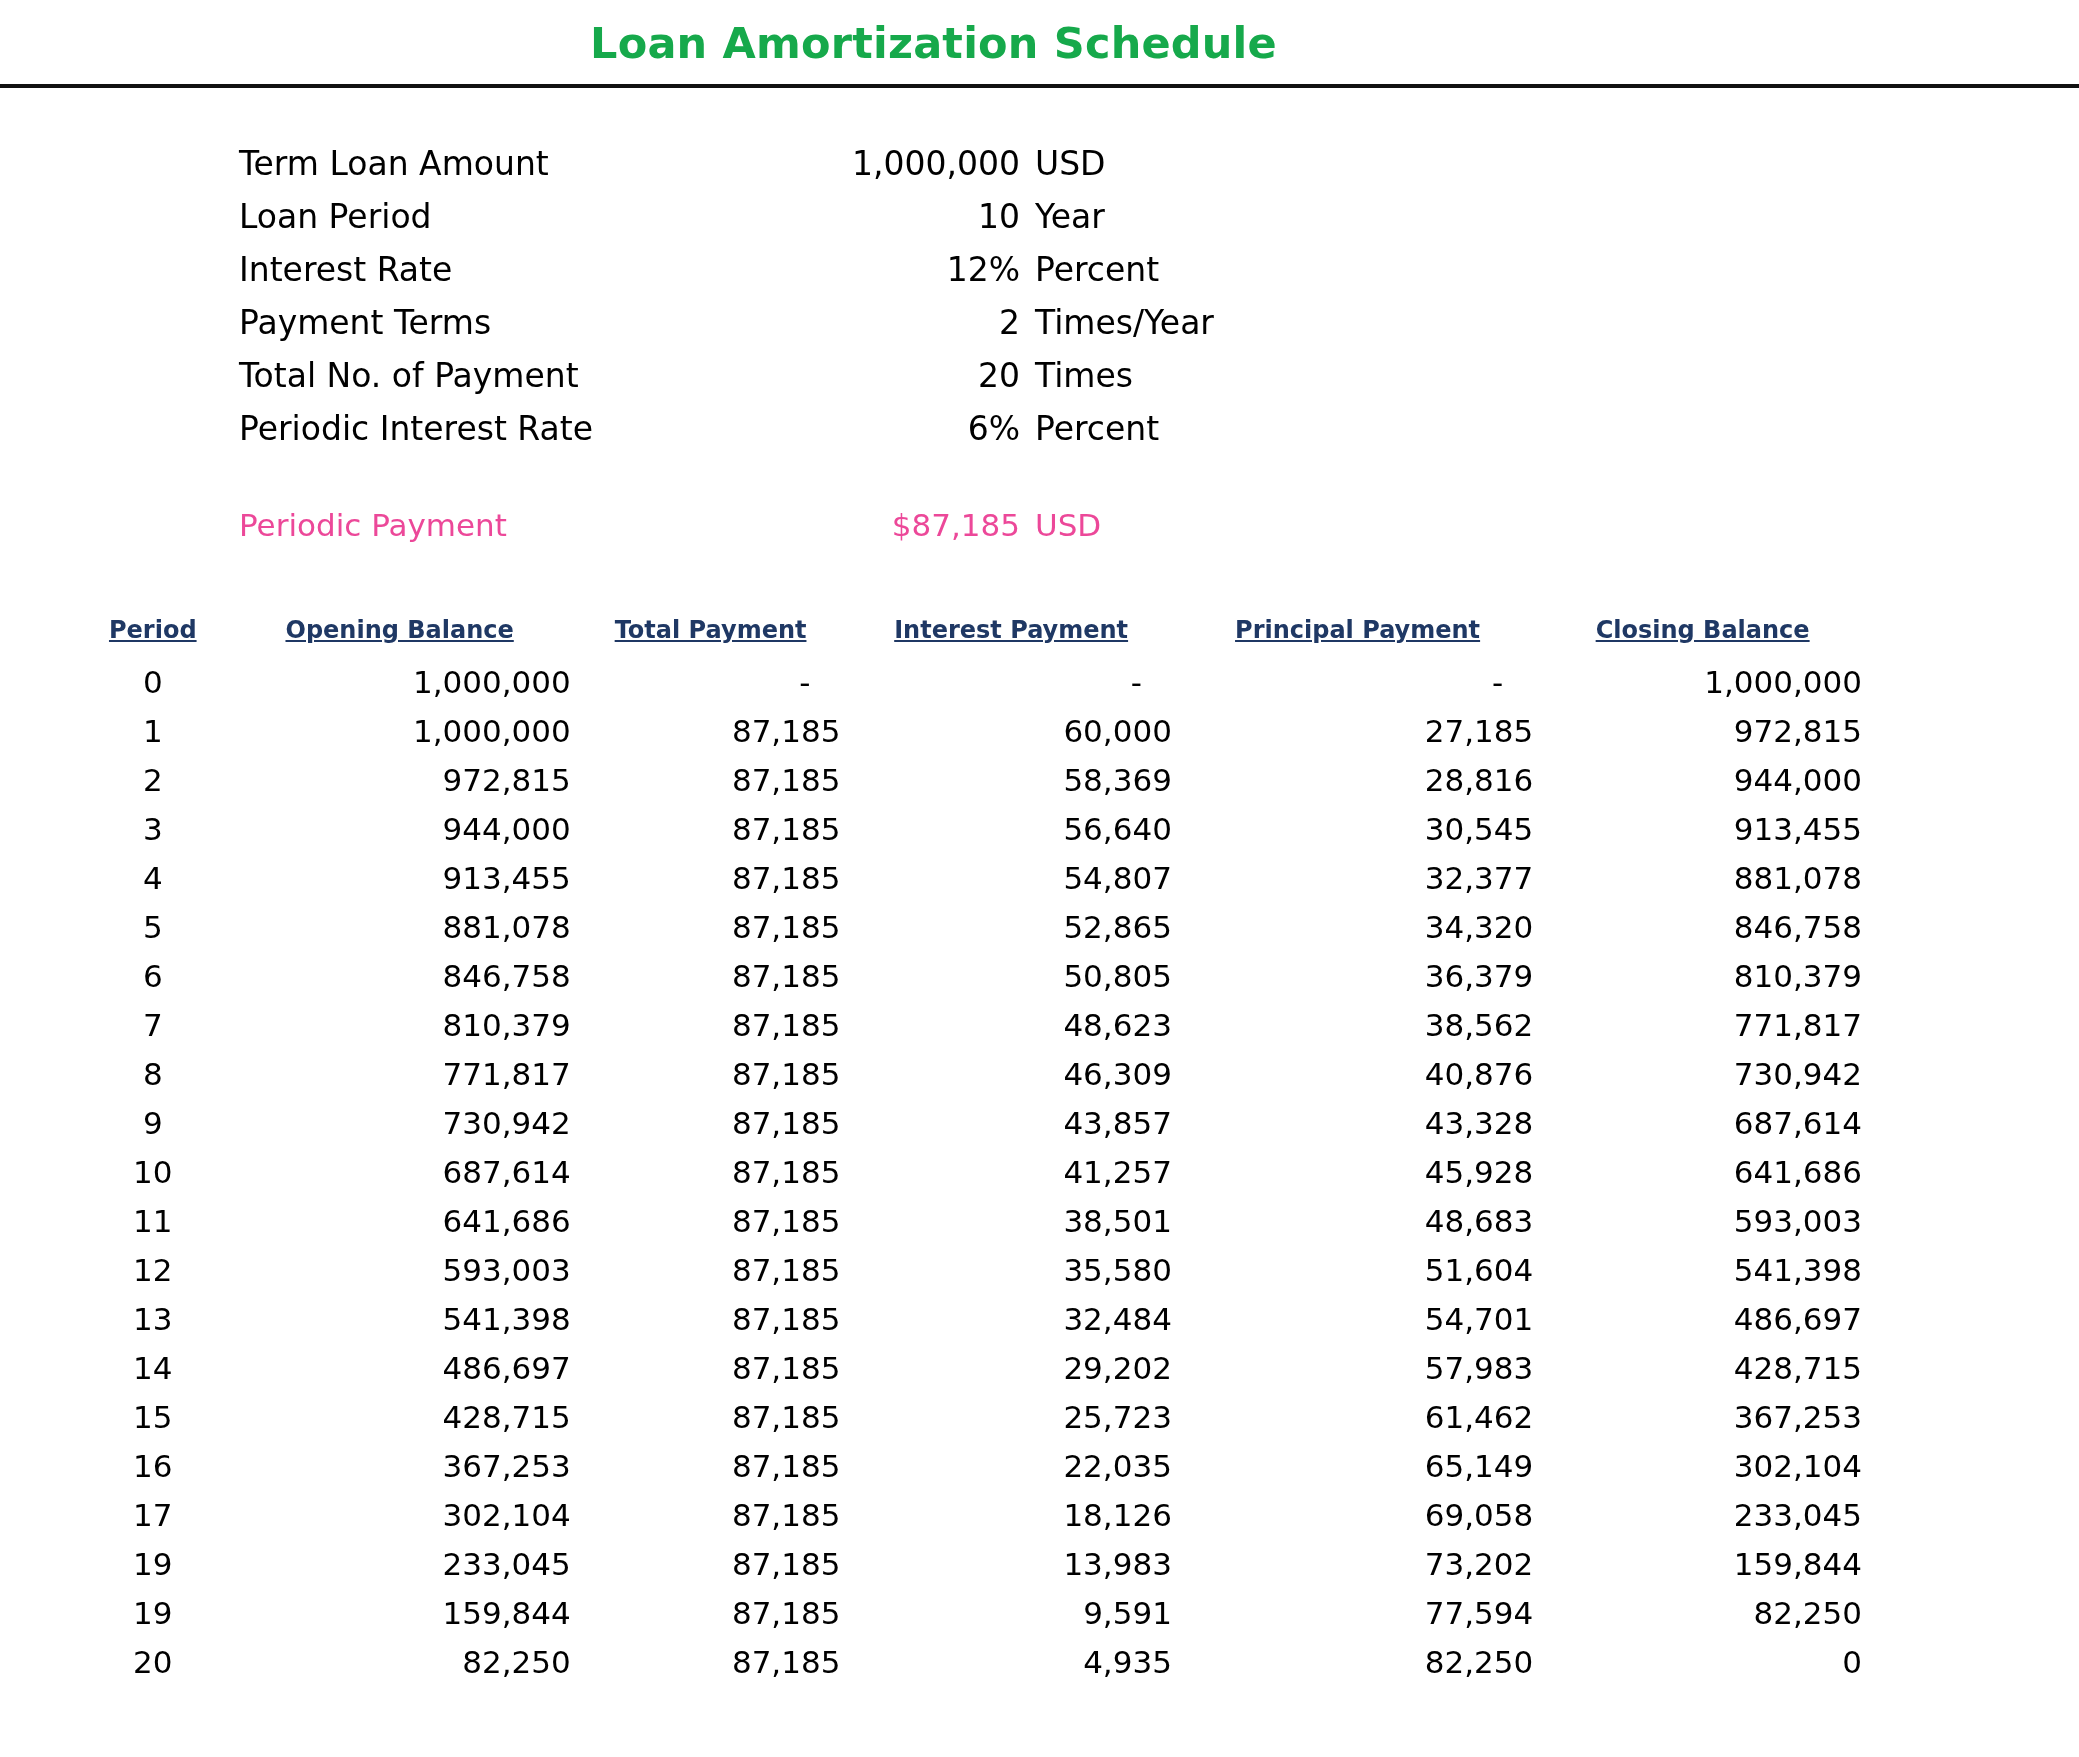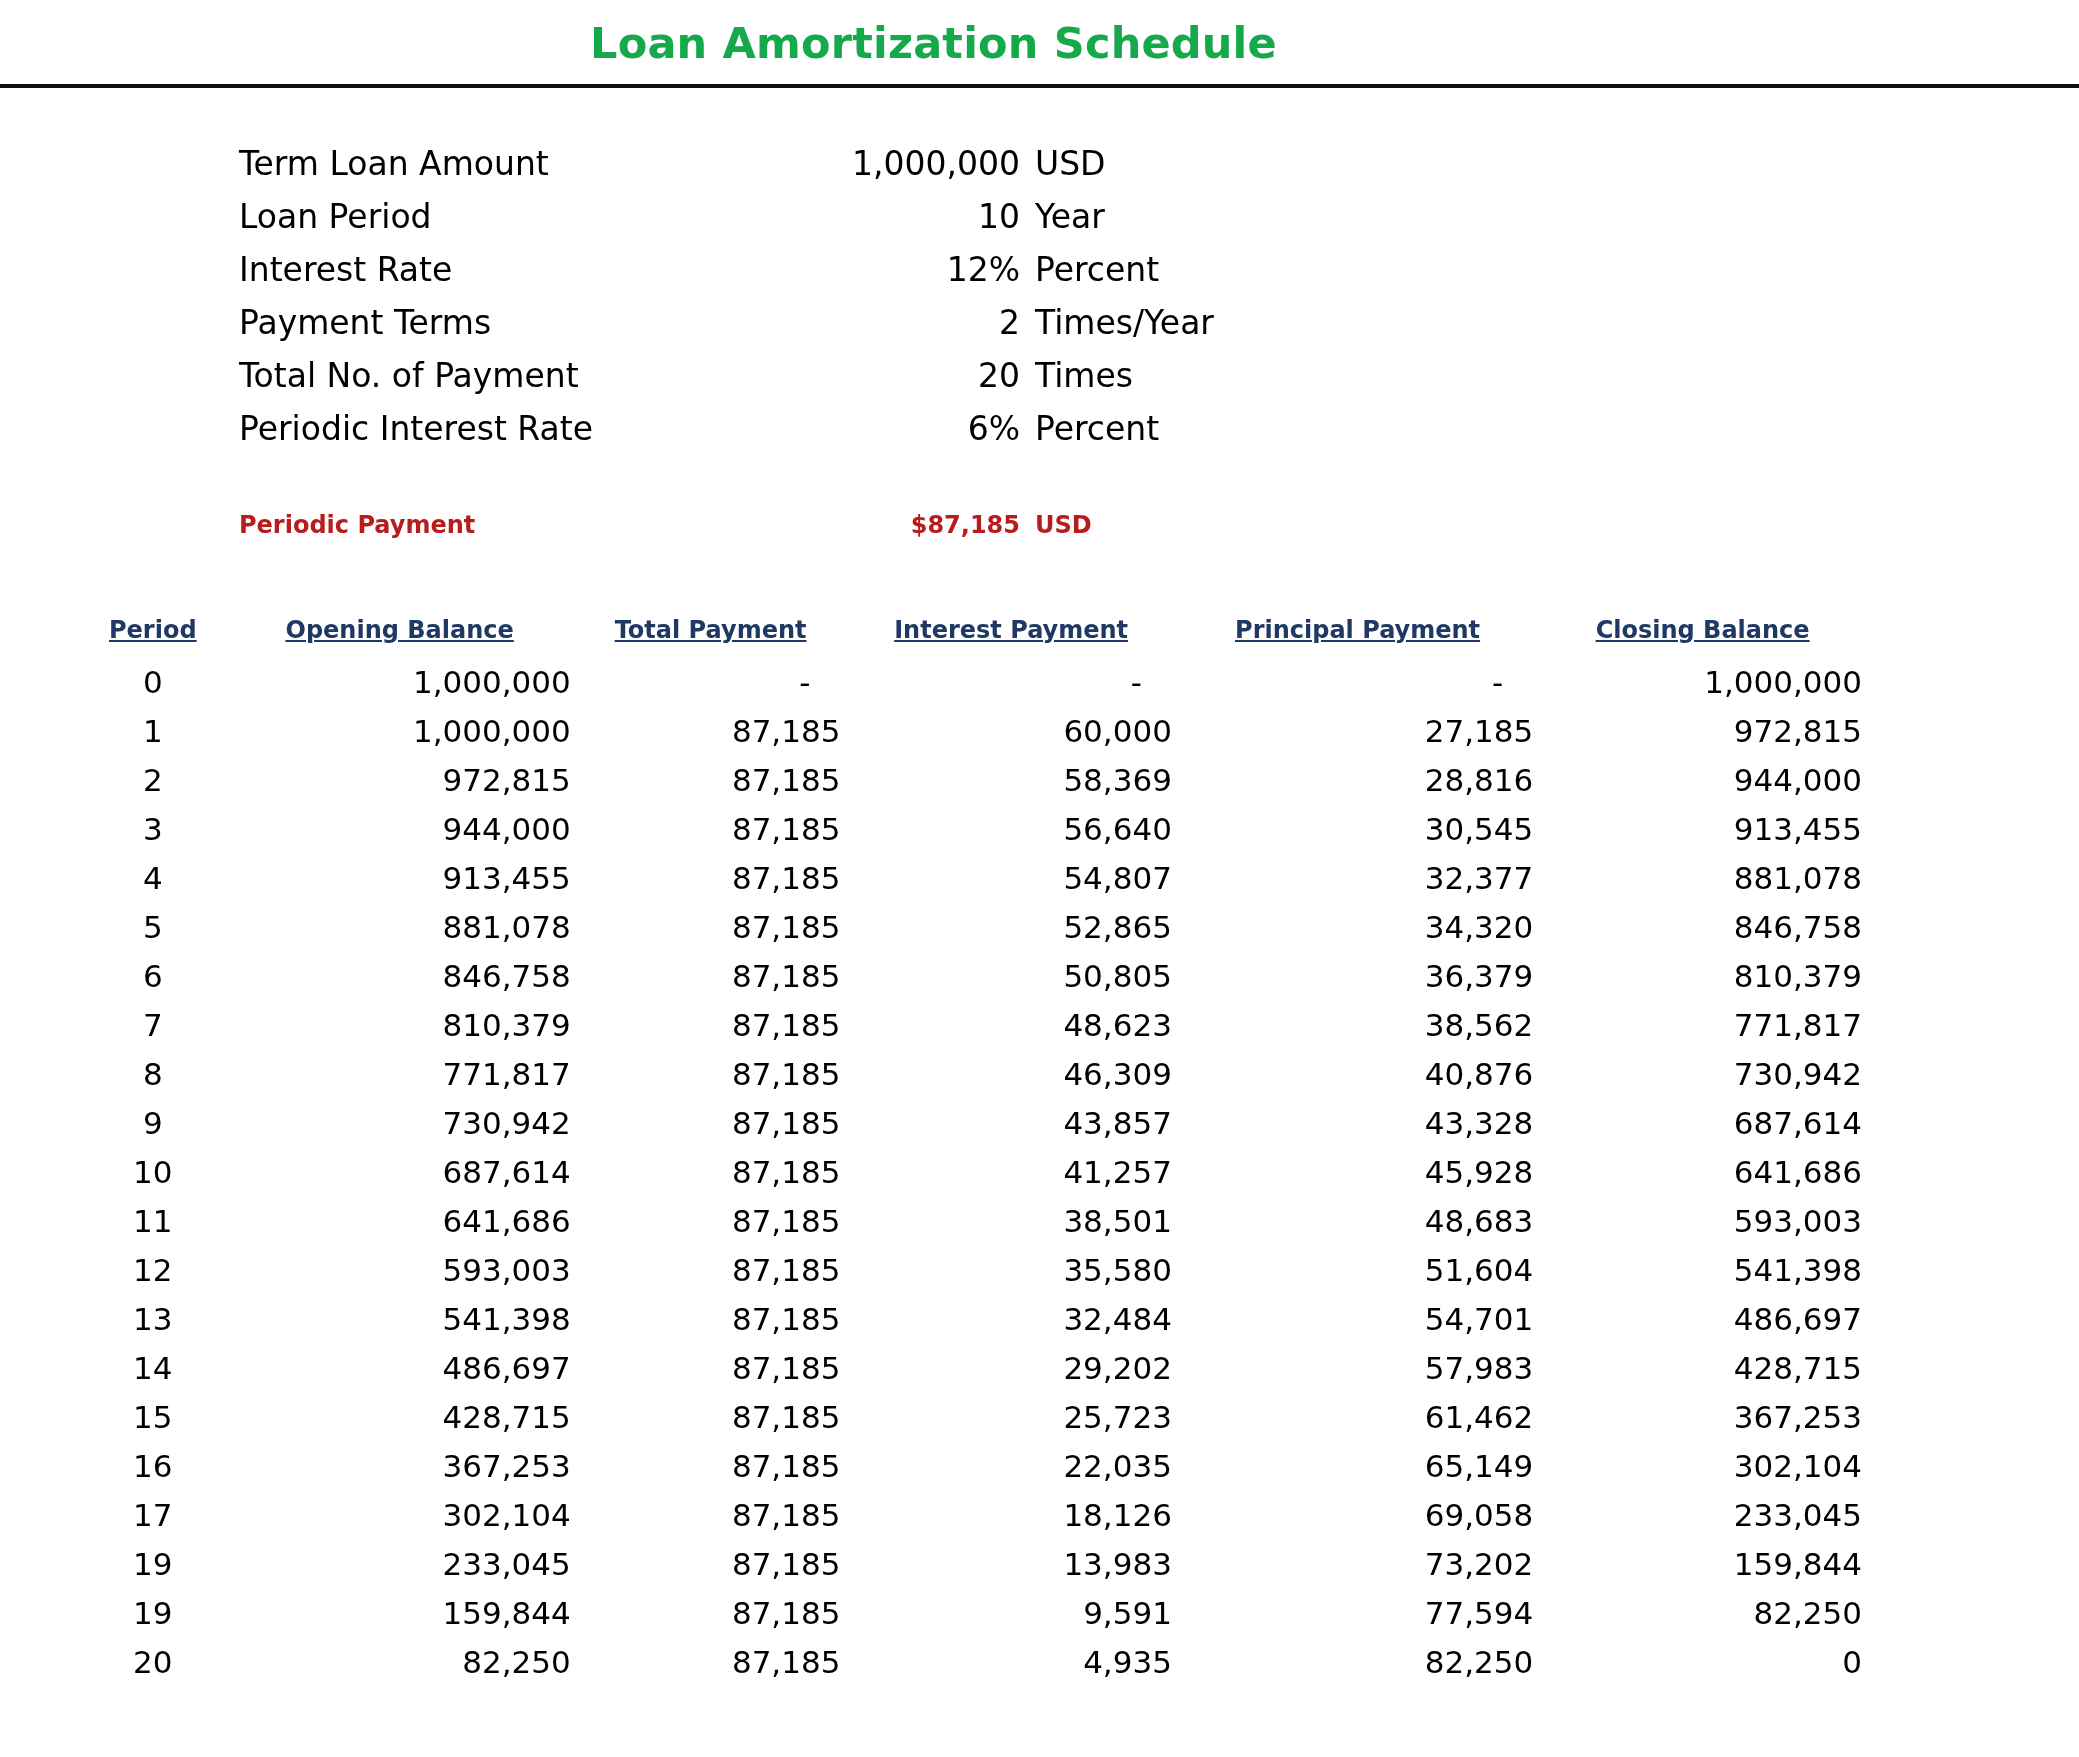--- a/index.html
+++ b/index.html
@@ -64,23 +64,23 @@
     padding-right: 15px !important;
   }
   .p-unit {
     text-align: left;
   }
 
   
   .pay-row {
     margin-top: 43px;
     margin-left: 239px;
-    font-size: 24px;
-    font-weight: bold;
-    color: #b91c1c;
+    font-size: 31px;
+    font-weight: normal;
+    color: #ec4899;
   }
   .pay-row table { border-collapse: collapse; }
   .pay-row td { padding: 0; height: 53px; vertical-align: middle; white-space: nowrap;}
 
   
   .sched {
     margin-top: 64px;
     margin-left: 82px;
     border-collapse: collapse;
     font-size: 31px;

